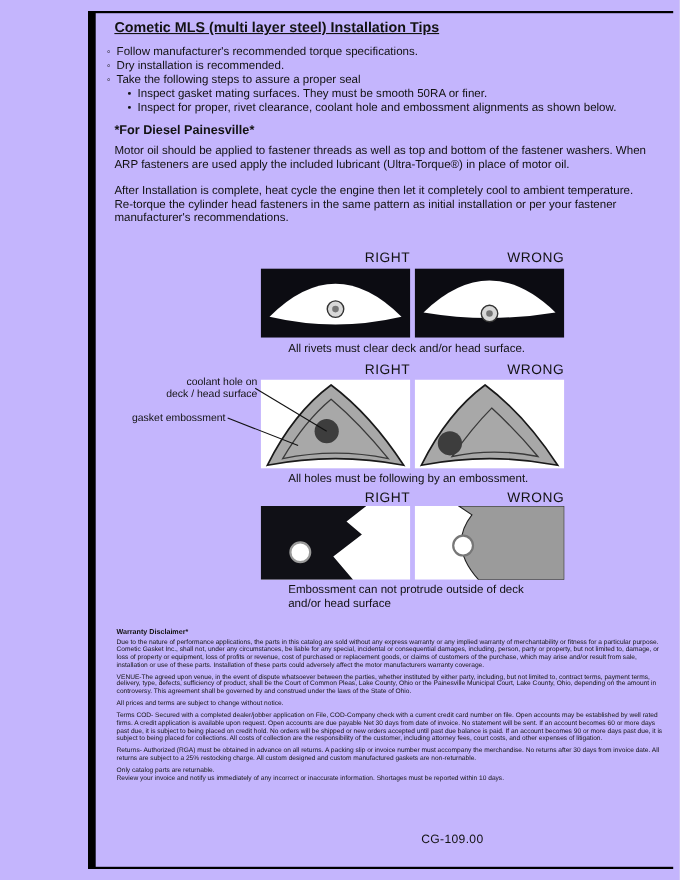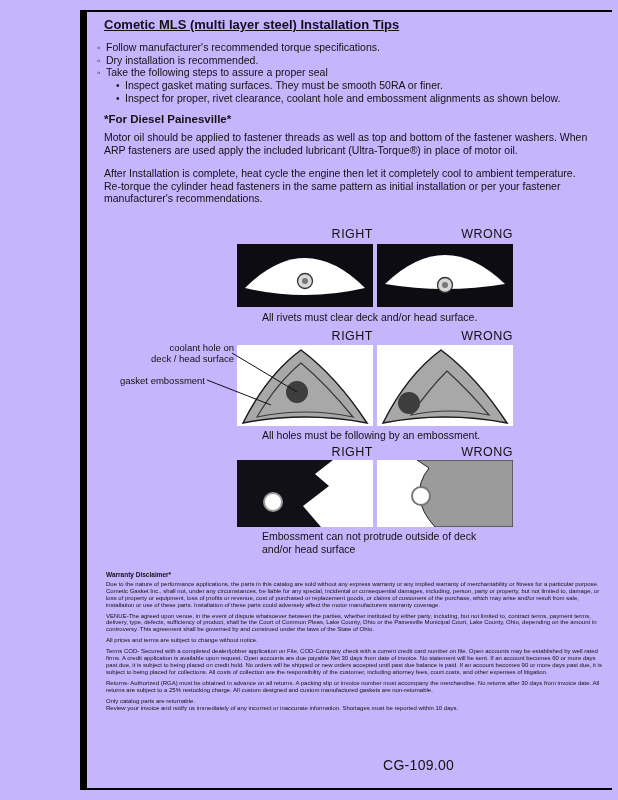--- a/index.html
+++ b/index.html
@@ -15,21 +15,21 @@
   .para{left:104px;font-size:10.5px;line-height:12.5px;}
   .rw-label{width:136px;text-align:right;font-size:12.5px;letter-spacing:.5px;}
   .diagram{width:136px;}
   .diagram svg{display:block;width:136px;}
   .caption{left:237px;font-size:10.5px;line-height:13px;margin-left:25px;}
   .callout{font-size:9.5px;line-height:11px;text-align:right;}
   .fineprint{left:106px;top:572px;width:496px;font-size:6px;line-height:6.9px;}
   .fineprint .fp-h{font-weight:bold;font-size:6.5px;margin:0 0 2px 0;}
   .fineprint p{margin:0 0 4px 0;}
   .fineprint p.tight{margin-bottom:0;}
-  .footer-code{left:383px;top:757px;font-size:14px;letter-spacing:.3px;}
+  .footer-code{left:383px;top:757px;font-size:11px;letter-spacing:.3px;}
 </style>
 </head>
 <body>
 
 <div class="page">
 
   <div class="frame"></div>
 
   <div class="abs title">Cometic MLS (multi layer steel) Installation Tips</div>
 

